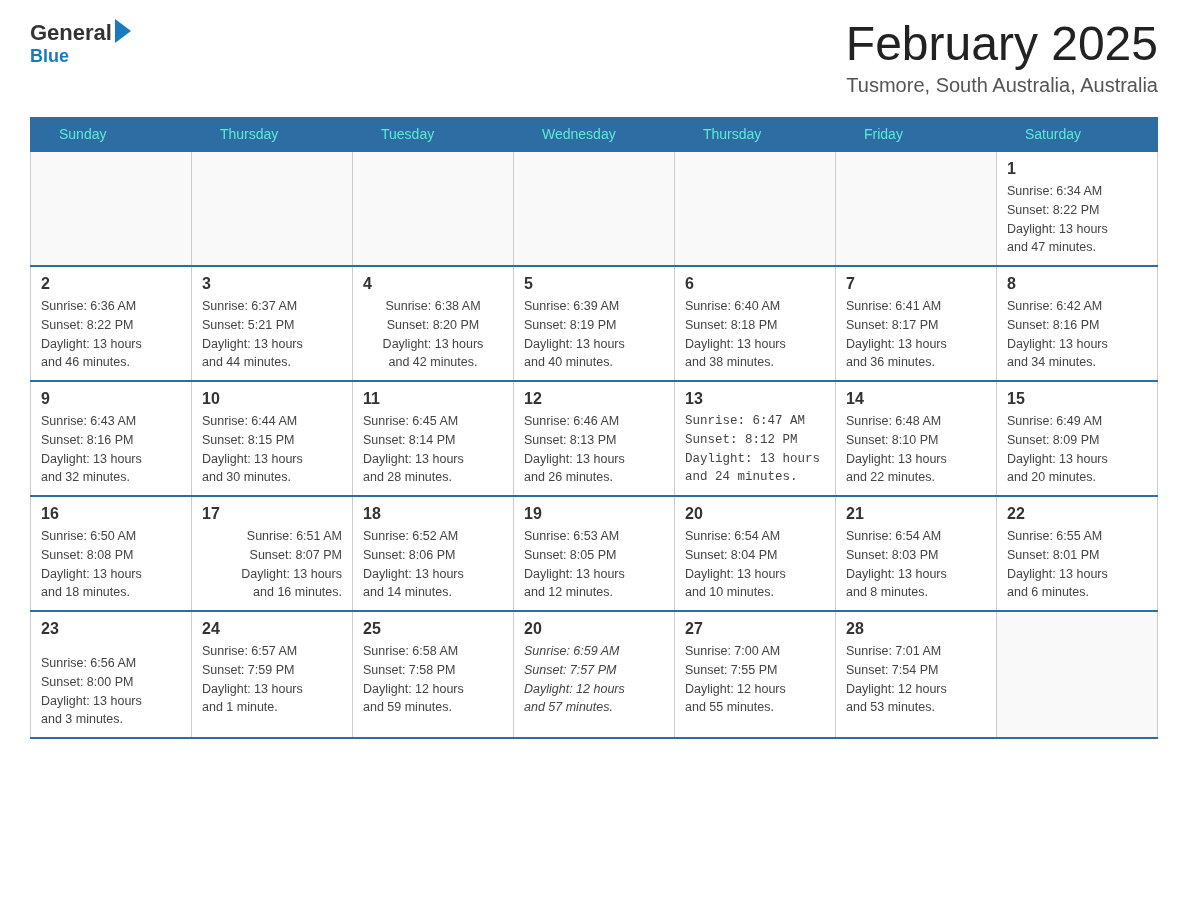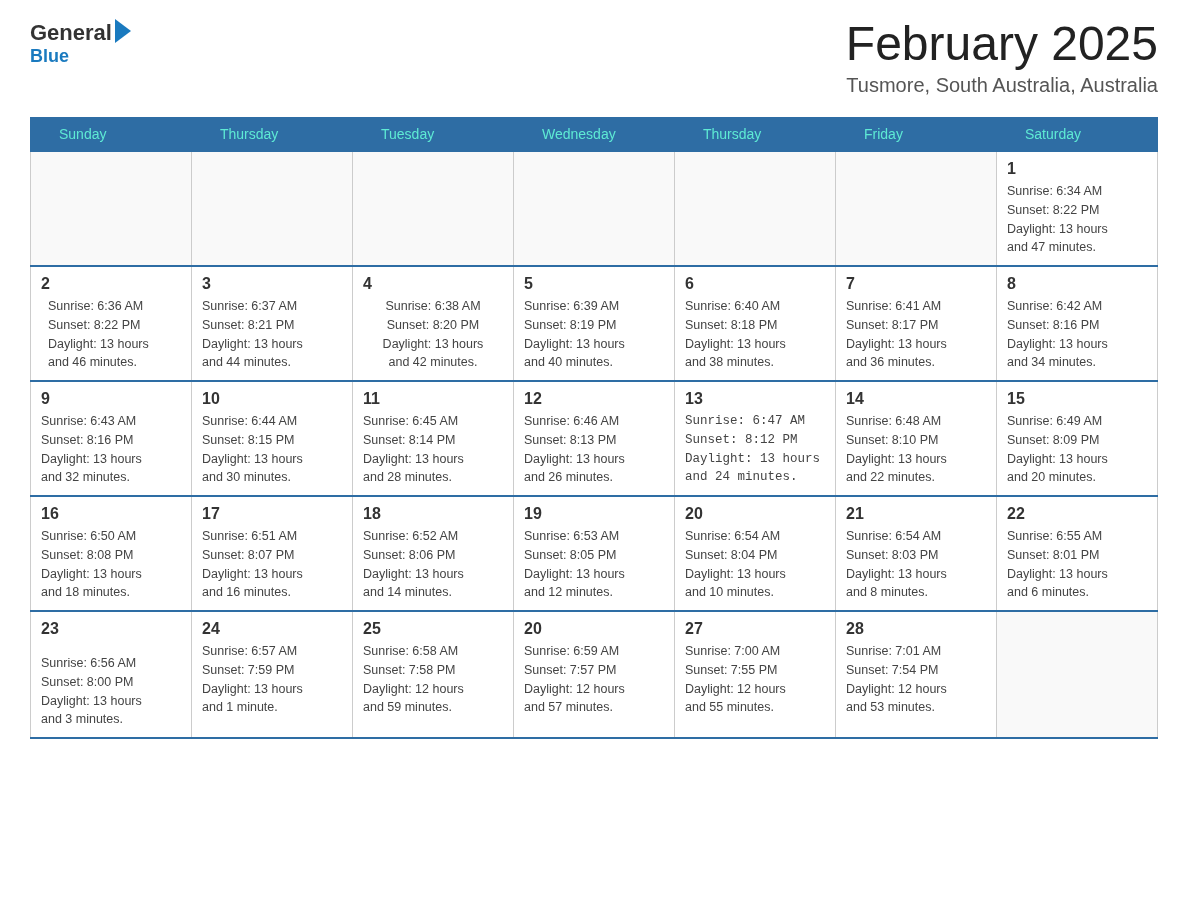--- a/index.html
+++ b/index.html
@@ -143,29 +143,29 @@
           <span class="day-number">1</span>
           <div class="day-info" style="white-space: pre-line;">Sunrise: 6:34 AM
 Sunset: 8:22 PM
 Daylight: 13 hours
 and 47 minutes.</div>
         </td>
       </tr>
       <tr>
         <td>
           <span class="day-number">2</span>
-          <div class="day-info" style="white-space: pre-line; margin-left: 7px;">Sunrise: 6:36 AM
+          <div class="day-info" style="white-space: pre-line;">Sunrise: 6:36 AM
 Sunset: 8:22 PM
 Daylight: 13 hours
 and 46 minutes.</div>
         </td>
         <td>
           <span class="day-number">3</span>
           <div class="day-info" style="white-space: pre-line;">Sunrise: 6:37 AM
-Sunset: 8:21 PM
+Sunset: 5:21 PM
 Daylight: 13 hours
 and 44 minutes.</div>
         </td>
         <td>
           <span class="day-number">4</span>
           <div class="day-info" style="white-space: pre-line; text-align: center;">Sunrise: 6:38 AM
 Sunset: 8:20 PM
 Daylight: 13 hours
 and 42 minutes.</div>
         </td>
@@ -252,21 +252,21 @@
       <tr>
         <td>
           <span class="day-number">16</span>
           <div class="day-info" style="white-space: pre-line;">Sunrise: 6:50 AM
 Sunset: 8:08 PM
 Daylight: 13 hours
 and 18 minutes.</div>
         </td>
         <td>
           <span class="day-number">17</span>
-          <div class="day-info" style="white-space: pre-line;">Sunrise: 6:51 AM
+          <div class="day-info" style="white-space: pre-line; text-align: right;">Sunrise: 6:51 AM
 Sunset: 8:07 PM
 Daylight: 13 hours
 and 16 minutes.</div>
         </td>
         <td>
           <span class="day-number">18</span>
           <div class="day-info" style="white-space: pre-line;">Sunrise: 6:52 AM
 Sunset: 8:06 PM
 Daylight: 13 hours
 and 14 minutes.</div>
@@ -317,21 +317,21 @@
         </td>
         <td>
           <span class="day-number">25</span>
           <div class="day-info" style="white-space: pre-line;">Sunrise: 6:58 AM
 Sunset: 7:58 PM
 Daylight: 12 hours
 and 59 minutes.</div>
         </td>
         <td>
           <span class="day-number">20</span>
-          <div class="day-info" style="white-space: pre-line;">Sunrise: 6:59 AM
+          <div class="day-info" style="white-space: pre-line; font-style: italic;">Sunrise: 6:59 AM
 Sunset: 7:57 PM
 Daylight: 12 hours
 and 57 minutes.</div>
         </td>
         <td>
           <span class="day-number">27</span>
           <div class="day-info" style="white-space: pre-line;">Sunrise: 7:00 AM
 Sunset: 7:55 PM
 Daylight: 12 hours
 and 55 minutes.</div>

